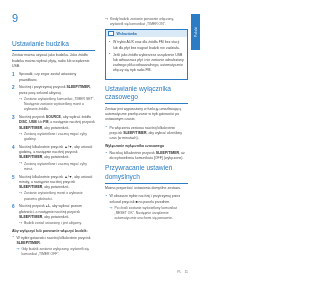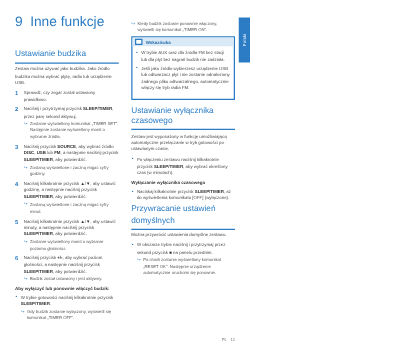--- a/index.html
+++ b/index.html
@@ -226,21 +226,20 @@
 </head>
 <body>
 
 <div class="page">
 
   <div class="side-tab"></div>
   <div class="side-tab-label">Polski</div>
 
   <div class="chapter">
     <span class="chapter-num">9</span>
-    <span class="chapter-title">Inne funkcje</span>
   </div>
 
   <div class="col col-left">
     <h2 class="sec">Ustawianie budzika</h2>
     <p class="body">Zestaw można używać jako budzika. Jako źródło budzika można wybrać płytę, radio lub urządzenie USB.</p>
     <ol class="steps" id="alarm-steps">
         <li><span>Sprawdź, czy zegar został ustawiony prawidłowo.</span></li>
         <li><span>Naciśnij i przytrzymaj przycisk </span><b>SLEEP/TIMER</b><span>, przez parę sekund aktywuj.</span><ul class="bul">
             <li>Zostanie wyświetlony komunikat „TIMER SET". Następnie zostanie wyświetlony monit o wybranie źródła.</li>
           </ul></li>

